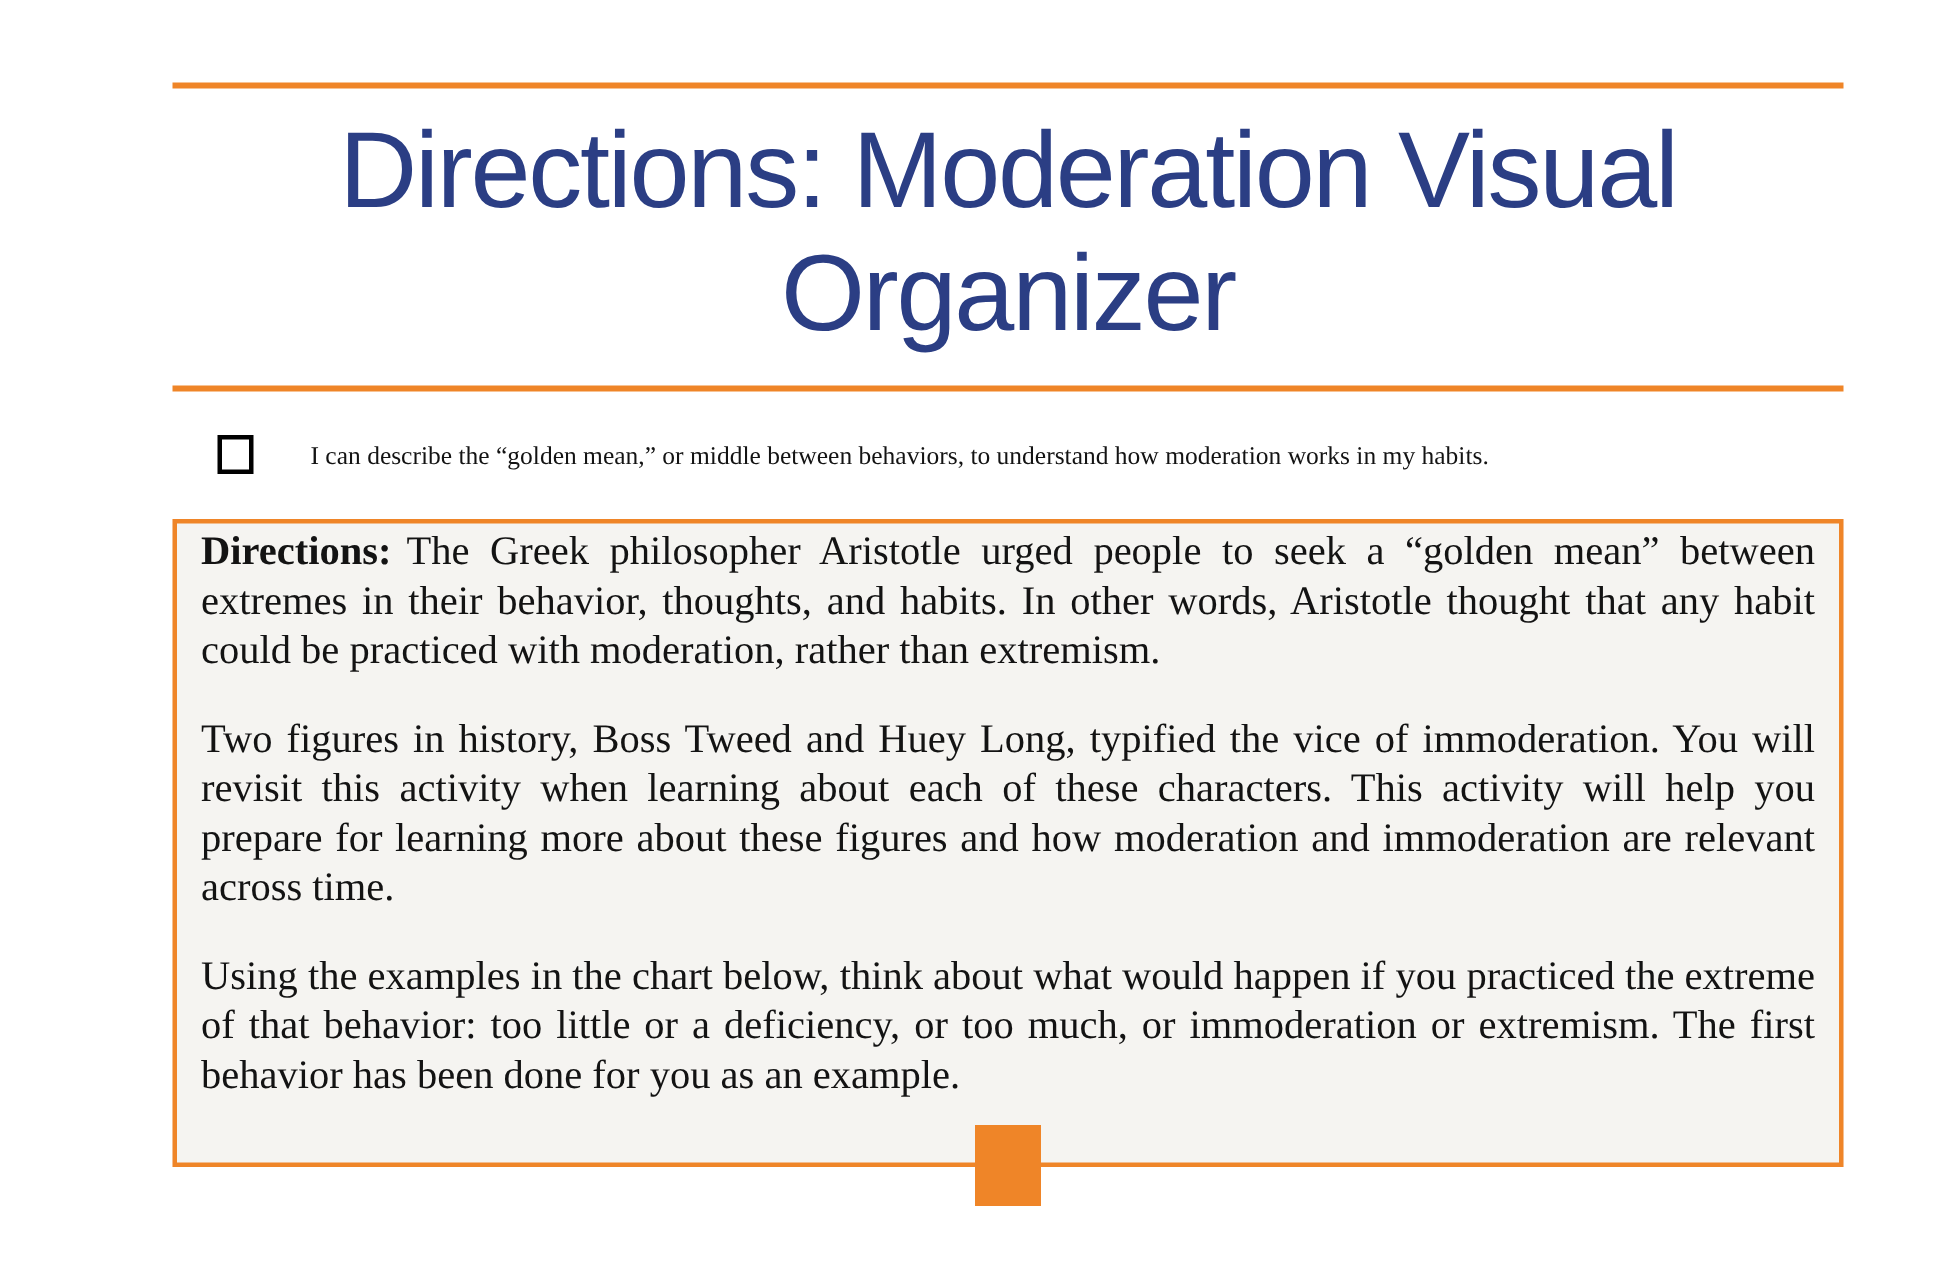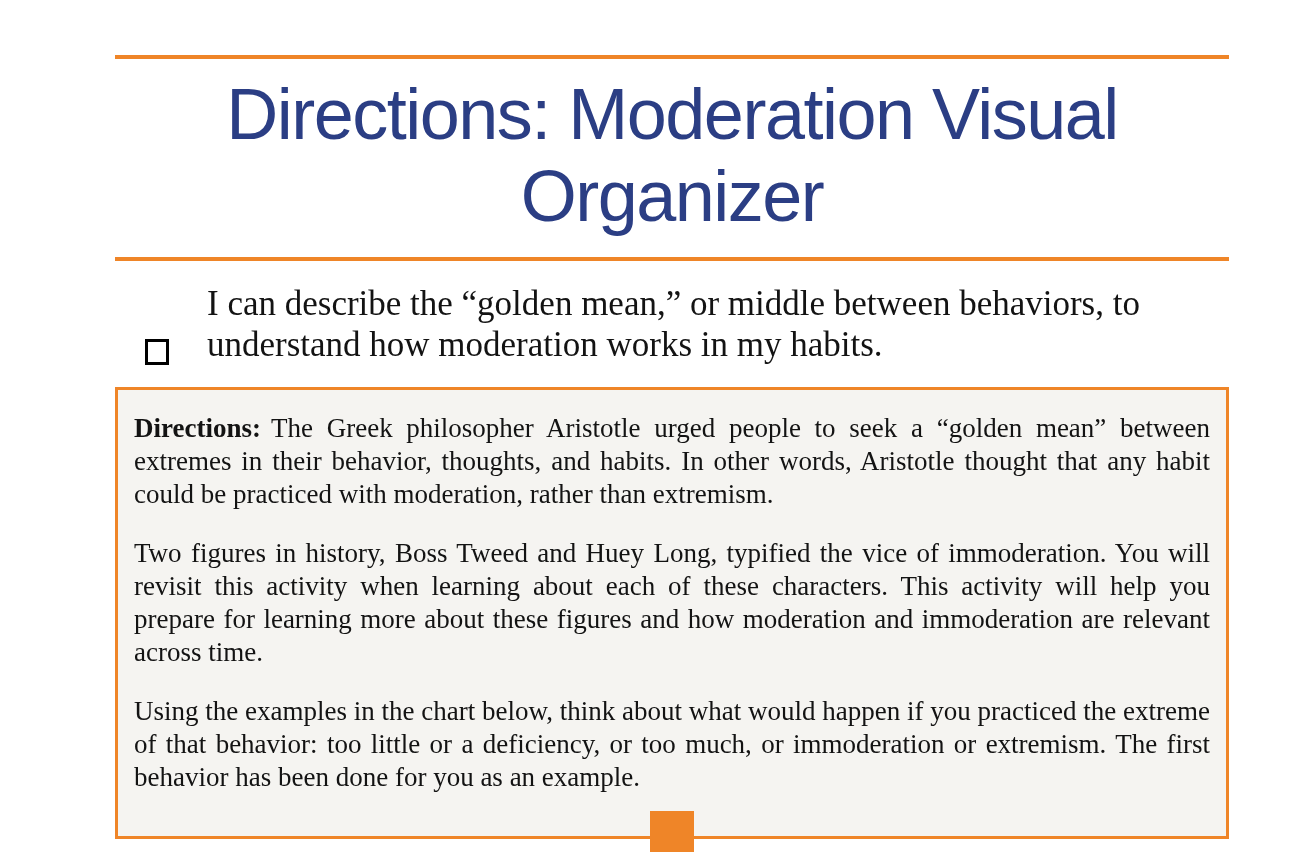--- a/index.html
+++ b/index.html
@@ -30,45 +30,45 @@
     color: #2B3E84;
     font-size: 72px;
     line-height: 82px;
     letter-spacing: -1.5px;
     text-align: center;
     margin: 14px auto 20px auto;
     max-width: 1090px;
   }
   .objective-row {
     display: flex;
-    align-items: flex-end;
+    align-items: flex-start;
     margin-top: 22px;
     color: #131313;
-    font-size: 35px;
+    font-size: 17px;
     line-height: 41px;
   }
   .checkbox {
     flex: none;
     width: 18px;
     height: 20px;
     border: 3px solid #000000;
     margin-left: 30px;
     margin-right: 38px;
     margin-top: 7px;
     background: #ffffff;
   }
   .objective-text {
     max-width: 1024px;
   }
   .directions-box {
     position: relative;
     margin-top: 22px;
     border: 3px solid #EF8528;
     background: #F5F4F1;
-    padding: 22px 16px 42px 16px;
+    padding: 2px 16px 42px 16px;
     color: #131313;
     font-size: 27px;
     line-height: 33px;
   }
   .directions-box p {
     margin: 0;
     text-align: justify;
   }
   .directions-box p + p {
     margin-top: 26px;

